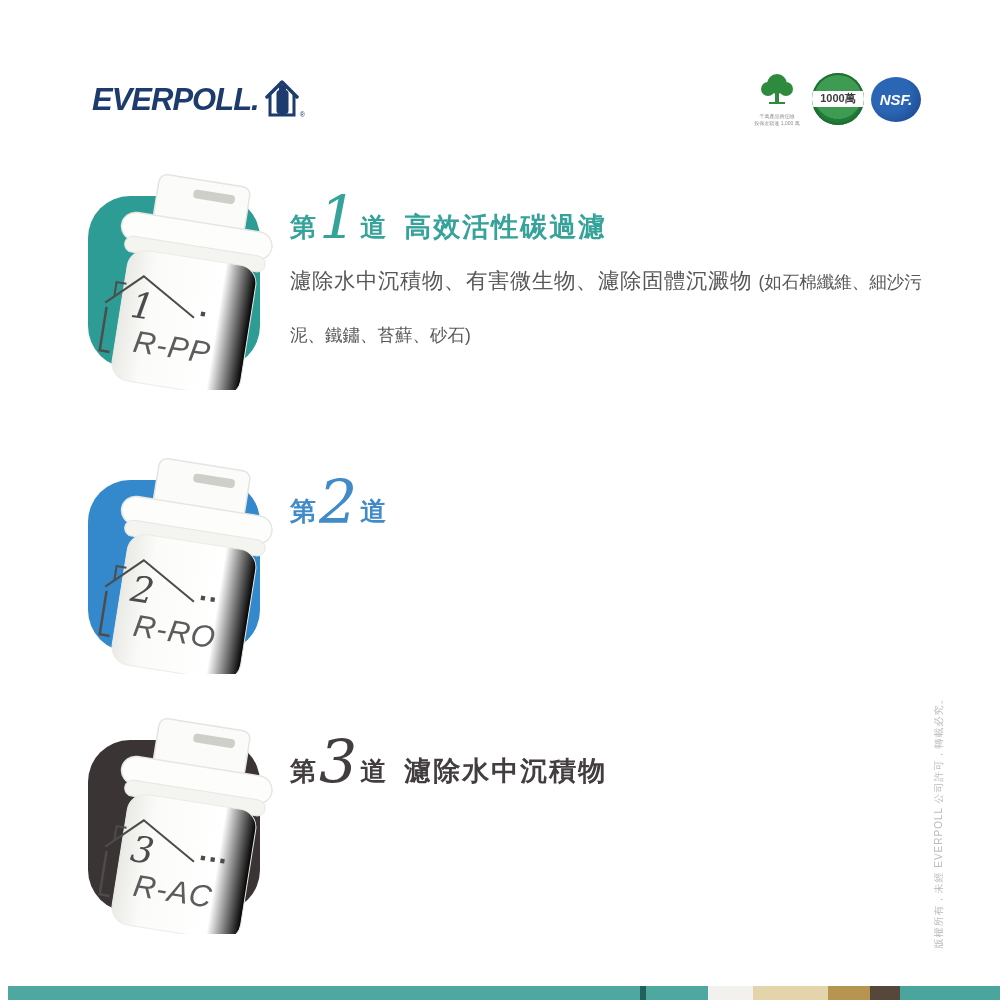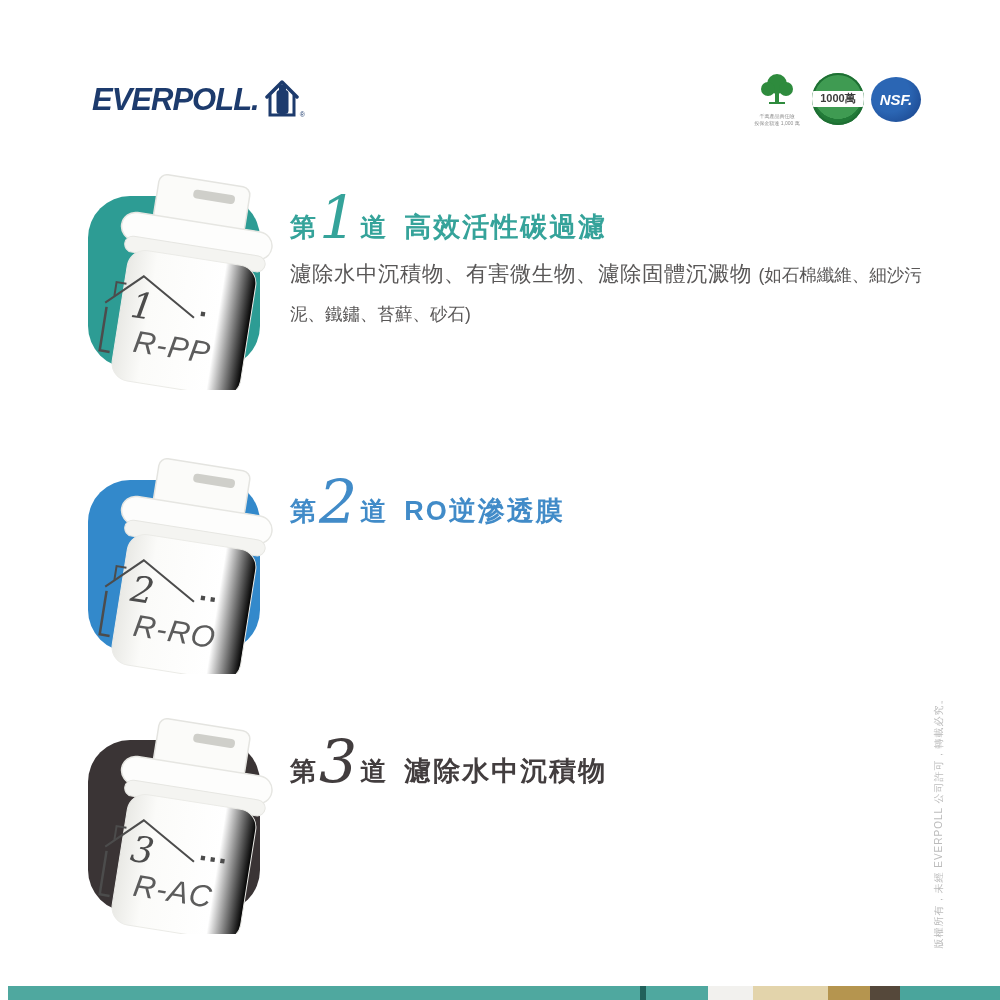--- a/index.html
+++ b/index.html
@@ -56,21 +56,21 @@
   .sec-content{ position:absolute; left:290px; top:0; width:648px; }
   .sec-heading{ display:flex; align-items:baseline; }
   .h-prefix{ font-size:26px; font-weight:700; }
   .h-num{
     font-family:"DejaVu Serif", serif; font-style:italic;
     font-size:60px; line-height:0.85; margin:0 3px; position:relative; top:3px;
   }
   .h-unit{ font-size:26px; font-weight:700; }
   .h-title{ font-size:27px; font-weight:700; margin-left:18px; letter-spacing:2px; }
 
-  .sec-body{ margin-top:10px; font-size:21.5px; line-height:38px; color:#595757; letter-spacing:0.5px; }
+  .sec-body{ margin-top:10px; font-size:21.5px; line-height:52px; color:#595757; letter-spacing:0.5px; }
   .sec-body p{ margin:0; }
   .note{ font-size:17.5px; letter-spacing:0; }
 
   
   .vtext{
     position:absolute; left:818px; top:822px; width:240px; height:13px;
     transform:rotate(-90deg);
     font-size:10px; color:#bcbcbc; letter-spacing:1px; white-space:nowrap;
     text-align:center;
   }
@@ -178,21 +178,20 @@
           <text x="124" y="152" font-size="30" font-weight="bold" fill="#4c4c4c">··</text>
           <text x="64" y="190" font-size="31" font-style="italic" font-family="Liberation Sans, sans-serif" fill="#5c5c5c" letter-spacing="1">R-RO</text>
         </g>
       </svg>
     </div>
     <div class="sec-content">
       <div class="sec-heading" style="color: rgb(65, 139, 200);">
         <span class="h-prefix">第</span>
         <span class="h-num">2</span>
         <span class="h-unit">道</span>
-        <span class="h-title">RO逆滲透膜</span>
       </div>
     </div>
   </div>
 
   <div class="section sec-3">
     <div class="tile" style="background: rgb(58, 52, 53);">
       <svg class="cart" width="200" height="222" viewBox="0 0 200 222">
         <g transform="rotate(9 100 110)">
           <rect x="64" y="10" width="92" height="48" rx="8" fill="#fbfbf9" stroke="#e4e4e0" stroke-width="1.5"></rect>
           <rect x="100" y="20" width="42" height="9" rx="4" fill="#cfcfca"></rect>

